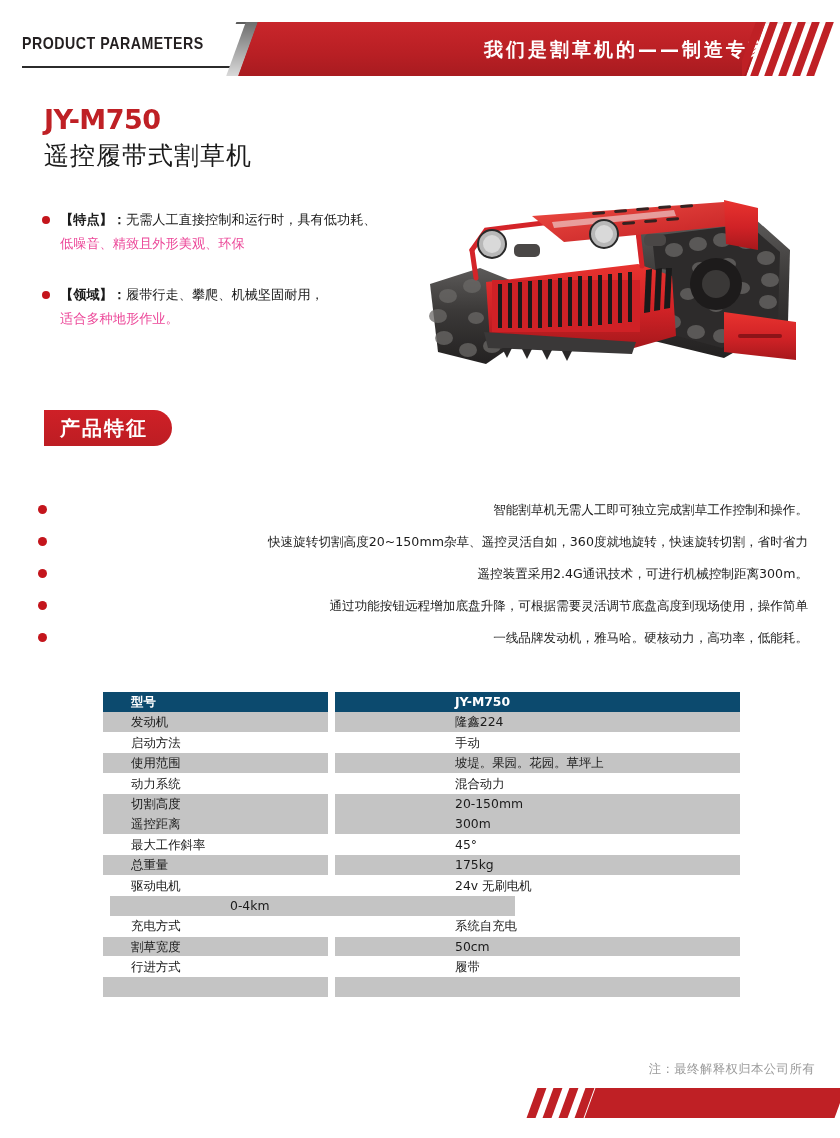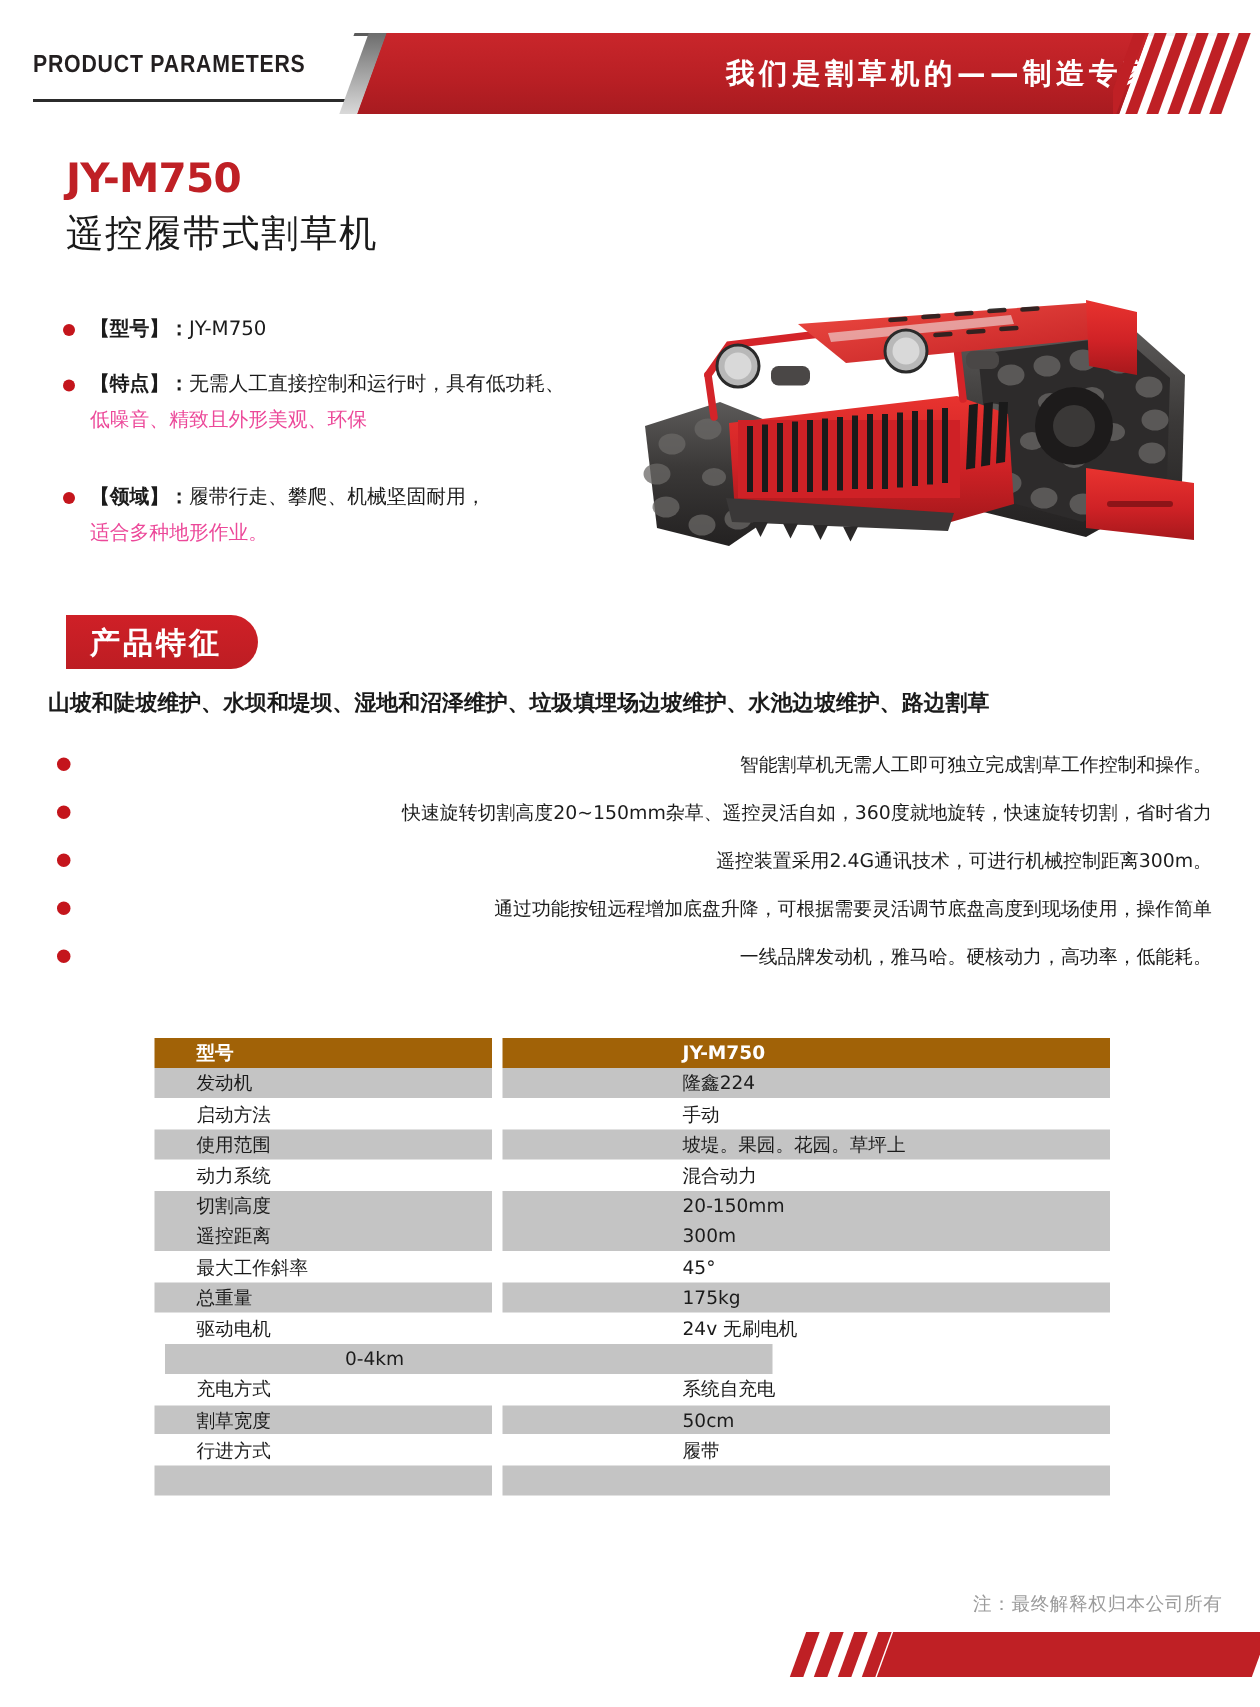--- a/index.html
+++ b/index.html
@@ -275,21 +275,21 @@
     font-family: "DejaVu Sans", sans-serif;
     white-space: nowrap;
     overflow: hidden;
   }
   .spec-row.shade .spec-key,
   .spec-row.shade .spec-val {
     background: #c4c4c4;
   }
   .spec-row.head .spec-key,
   .spec-row.head .spec-val {
-    background: #a16207;
+    background: #0c4a6e;
     color: #ffffff;
     font-weight: bold;
   }
   .spec-row.blank .spec-key,
   .spec-row.blank .spec-val {
     background: #c4c4c4;
   }
 
   
   .footer-note {
@@ -349,24 +349,20 @@
       <div class="st" style="left:46px"></div>
       <div class="st" style="left:60px"></div>
       <div class="st" style="left:74px"></div>
     </div>
   </div>
 
   <div class="prod-model">JY-M750</div>
   <div class="prod-name">遥控履带式割草机</div>
 
   <div class="top-bullets">
-    <div class="tb-row">
-      <span class="dot"></span>
-      <b>【型号】：</b><span>JY-M750</span>
-    </div>
     <div class="tb-row">
       <span class="dot"></span>
       <b>【特点】：</b><span>无需人工直接控制和运行时，具有低功耗、</span>
       <div class="tb-sub" style="padding-left:0">低噪音、精致且外形美观、环保</div>
     </div>
     <div class="tb-gap"></div>
     <div class="tb-row">
       <span class="dot"></span>
       <b>【领域】：</b><span>履带行走、攀爬、机械坚固耐用，</span>
       <div class="tb-sub" style="padding-left:0">适合多种地形作业。</div>
@@ -509,21 +505,20 @@
         <path d="M78 176 L88 176 L83 186 Z"></path>
           <path d="M98 177 L108 177 L103 187 Z"></path>
         <path d="M118 178 L128 178 L123 188 Z"></path>
           <path d="M138 179 L148 179 L143 189 Z"></path>
       </g>
     </svg>
   </div>
 
   <div class="sec-badge">产品特征</div>
 
-  <div class="sec-sub">山坡和陡坡维护、水坝和堤坝、湿地和沼泽维护、垃圾填埋场边坡维护、水池边坡维护、路边割草</div>
 
   <div class="feat-list">
     <div class="feat-row">
       <span class="dot"></span>
       <span>智能割草机无需人工即可独立完成割草工作控制和操作。</span>
     </div>
     <div class="feat-row">
       <span class="dot"></span>
       <span>快速旋转切割高度20~150mm杂草、遥控灵活自如，360度就地旋转，快速旋转切割，省时省力</span>
     </div>

